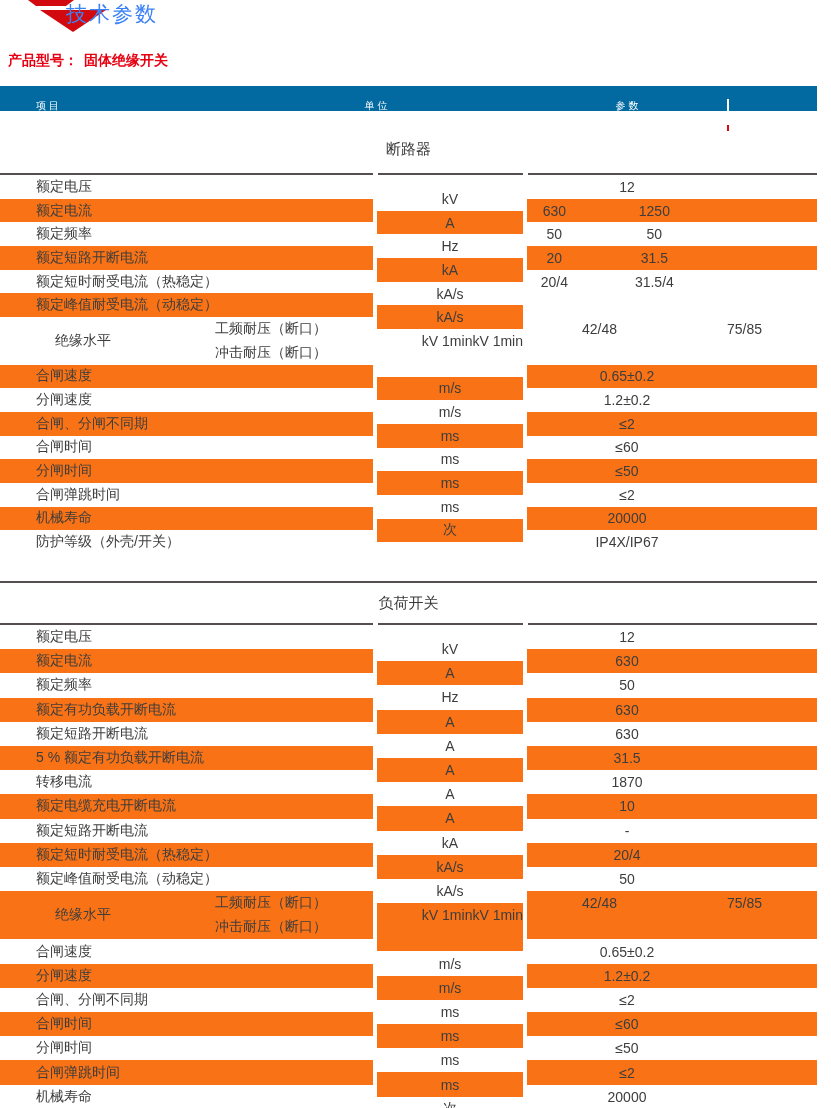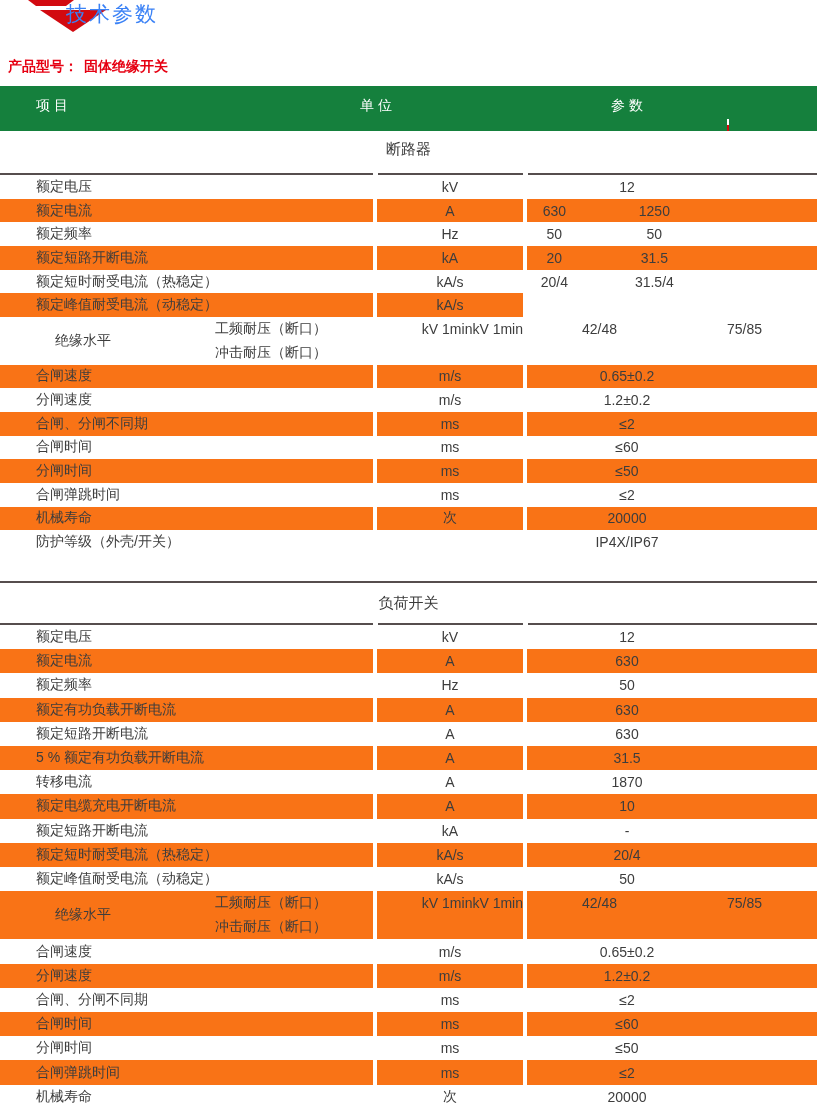--- a/index.html
+++ b/index.html
@@ -7,27 +7,27 @@
     width:831px;height:1108px;position:relative;background:#ffffff;
     font-family:"Liberation Sans","DejaVu Sans",sans-serif;
     color:#3d3d3d;overflow:hidden;
   }
   
   .marker{position:absolute;left:12px;top:0;}
   .page-title{
     position:absolute;left:66px;top:0;font-size:21px;letter-spacing:2px;
     color:#3b82f6;font-weight:500;
   }
-  .product-line{position:absolute;left:8px;top:58px;font-size:14px;font-weight:600;color:#e60012;}
+  .product-line{position:absolute;left:8px;top:52px;font-size:14px;font-weight:600;color:#e60012;}
   .product-line .val{margin-left:6px;}
 
   
   .hdr-bar{
-    position:absolute;left:0;top:86px;width:817px;height:45px;
-    background:#15803d;color:#ffffff;font-size:14px;
+    position:absolute;left:0;top:86px;width:817px;height:25px;
+    background:#0369a1;color:#ffffff;font-size:10px;
   }
   .hdr-bar .h-item{position:absolute;left:36px;top:0;height:39px;display:flex;align-items:center;}
   .hdr-bar .h-unit{position:absolute;left:316px;width:120px;top:0;height:39px;display:flex;align-items:center;justify-content:center;}
   .hdr-bar .h-param{position:absolute;left:527px;width:200px;top:0;height:39px;display:flex;align-items:center;justify-content:center;}
   .hdr-tick{position:absolute;left:727px;bottom:0;width:2px;height:12px;background:#ffffff;}
   .hdr-tick-below{position:absolute;left:727px;top:125px;width:2px;height:6px;background:#d20a10;}
 
   
   .table-area{position:absolute;left:0;top:125px;width:817px;}
   .section-title{
@@ -41,21 +41,21 @@
   .rule i.n1{left:373px;}
   .rule i.n2{left:523px;}
 
   .rows{--rh:23.7px;}
   .rows.s1{--rh:24.2px;}
   .row{display:flex;height:var(--rh);font-size:14px;color:#3d3d3d;}
   .row.group{height:calc(var(--rh)*2);}
   .row > div{height:100%;box-sizing:border-box;}
   .row.pink > div{background:#f97316;}
   .c1{width:373px;display:flex;align-items:center;padding-left:36px;position:relative;}
-  .c2{width:146px;margin-left:4px;display:flex;align-items:center;justify-content:center;}
+  .c2{width:146px;margin-left:4px;display:flex;align-items:center;justify-content:center;margin-top:12px;}
   .c3{width:290px;margin-left:4px;display:flex;align-items:center;}
   .pwrap{width:200px;display:flex;}
   .pv{width:200px;text-align:center;}
   .pva{width:55px;text-align:center;}
   .pvb{width:146px;text-align:center;}
 
   
   .row.group .c1{padding-left:16px;}
   .grp-label{position:absolute;left:55px;top:0;height:100%;display:flex;align-items:center;}
   .subcol{position:absolute;left:215px;top:0;height:100%;display:flex;flex-direction:column;}

